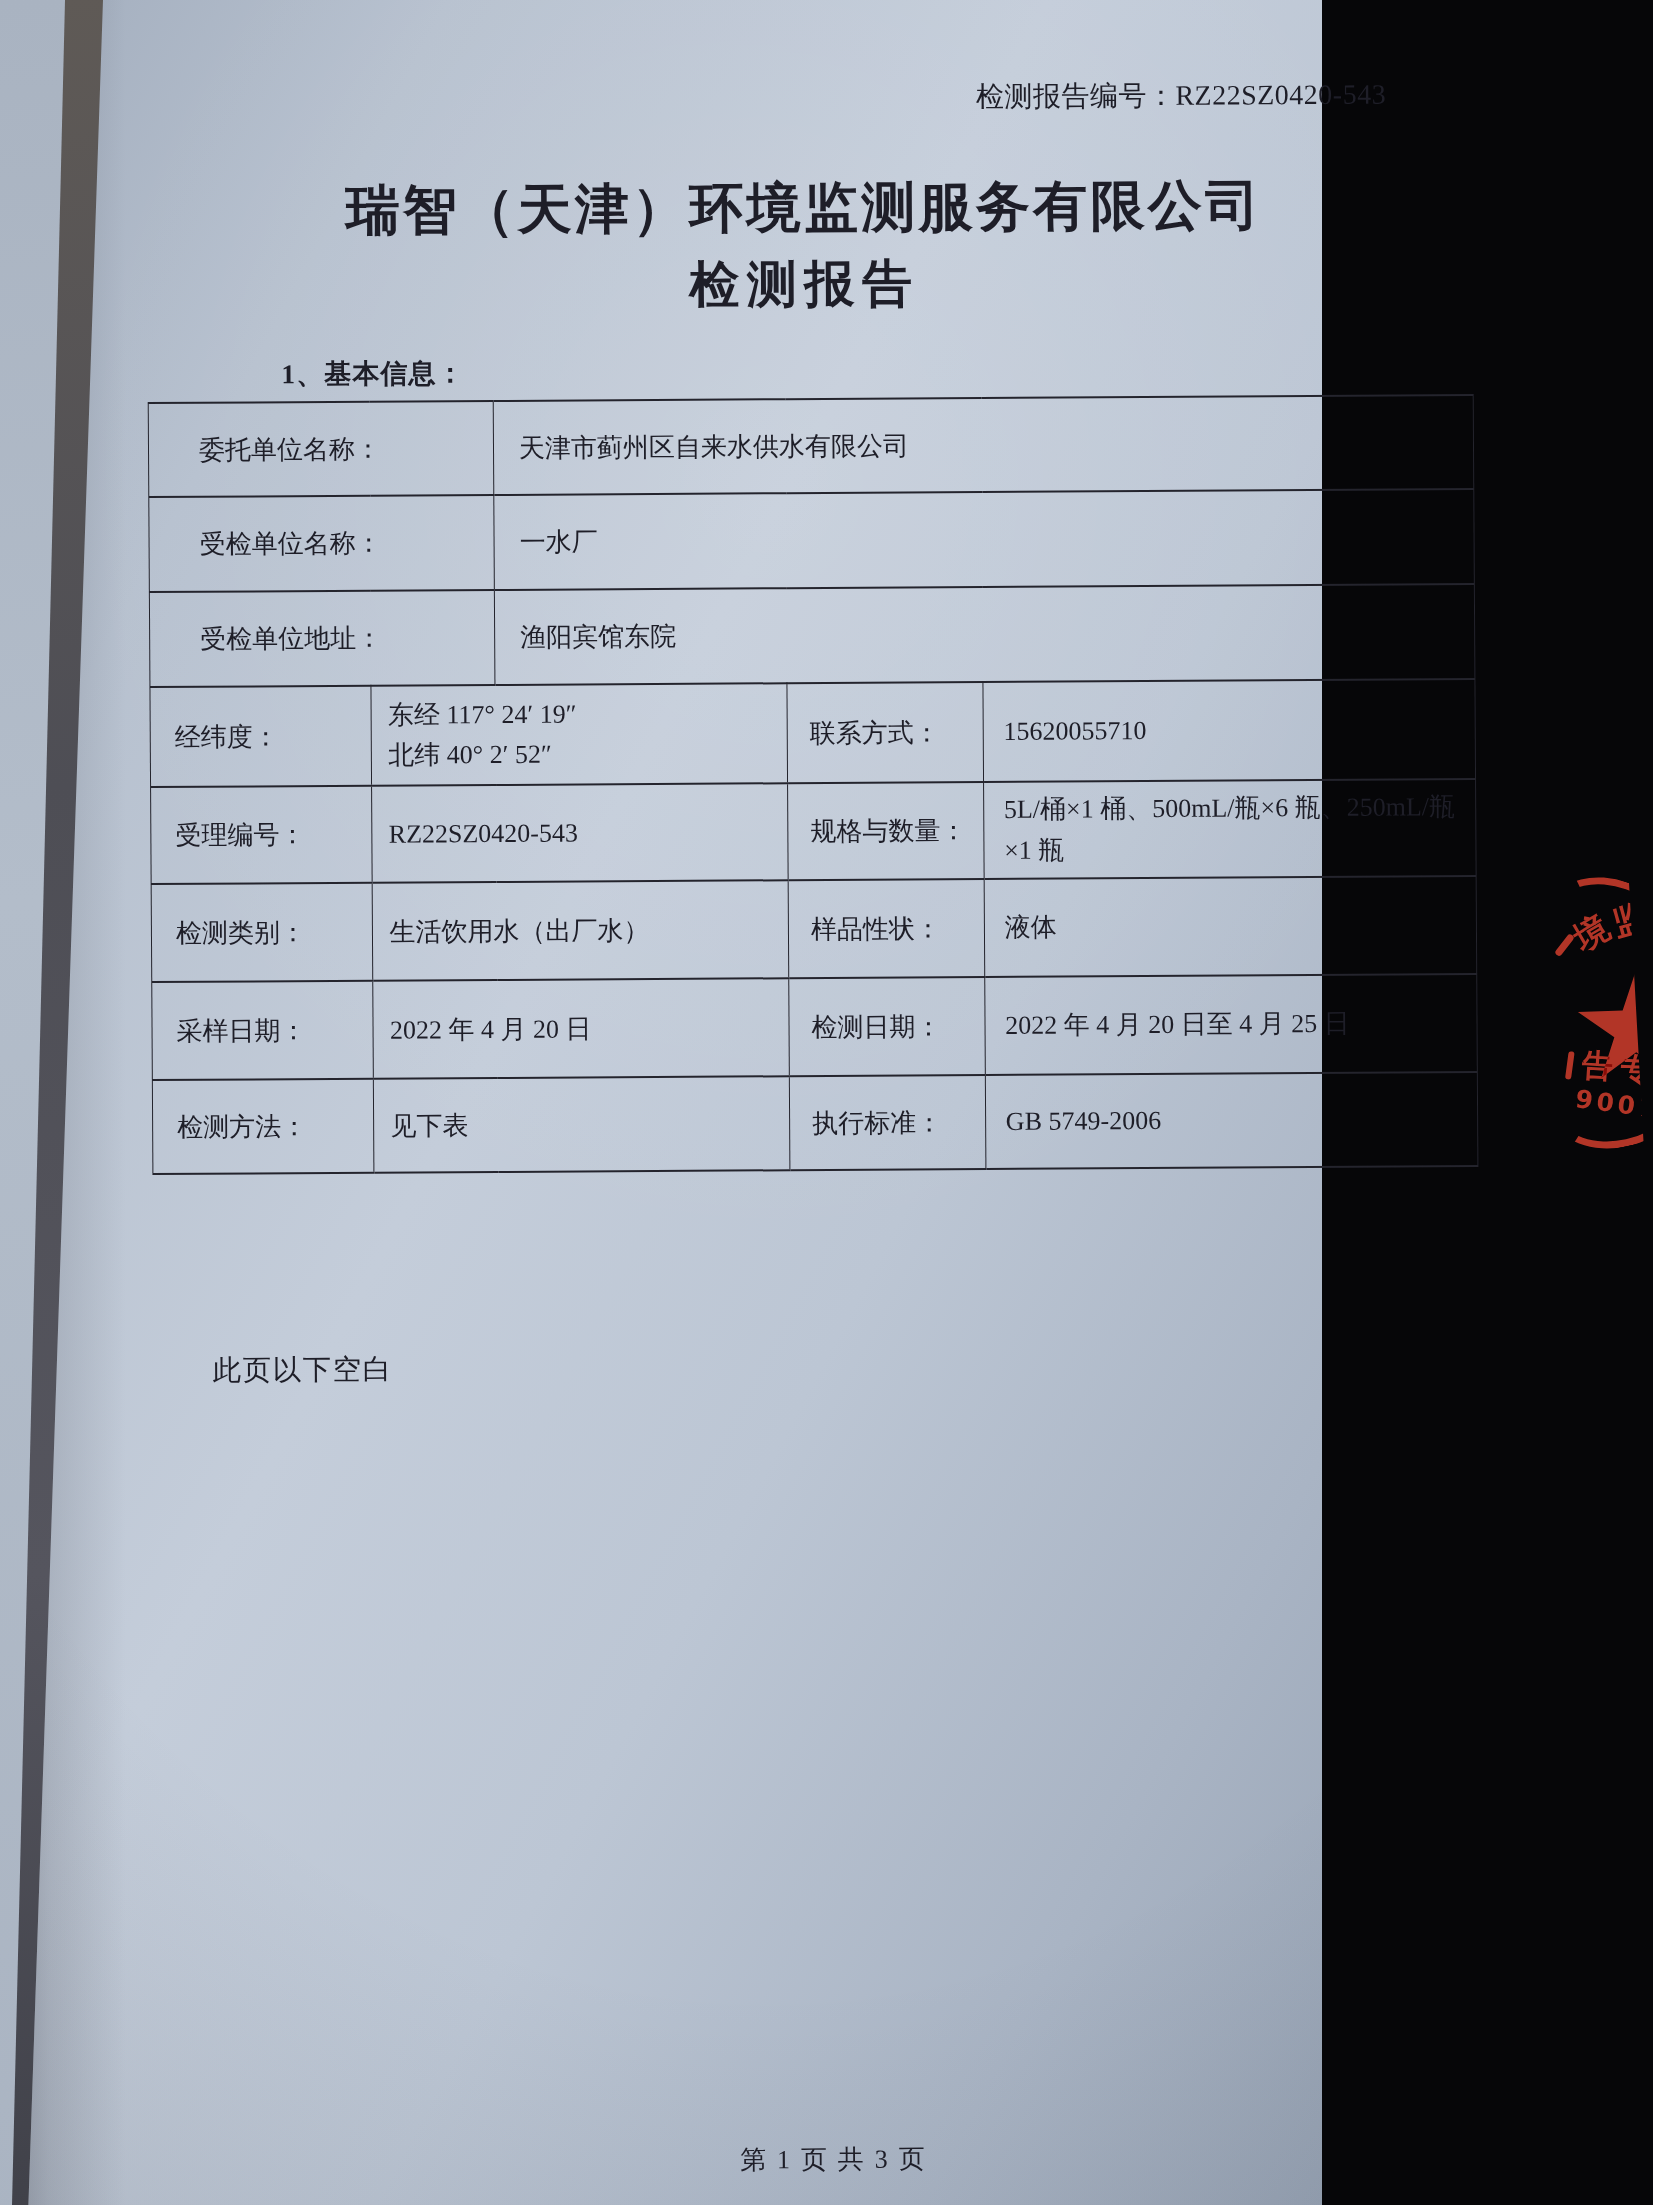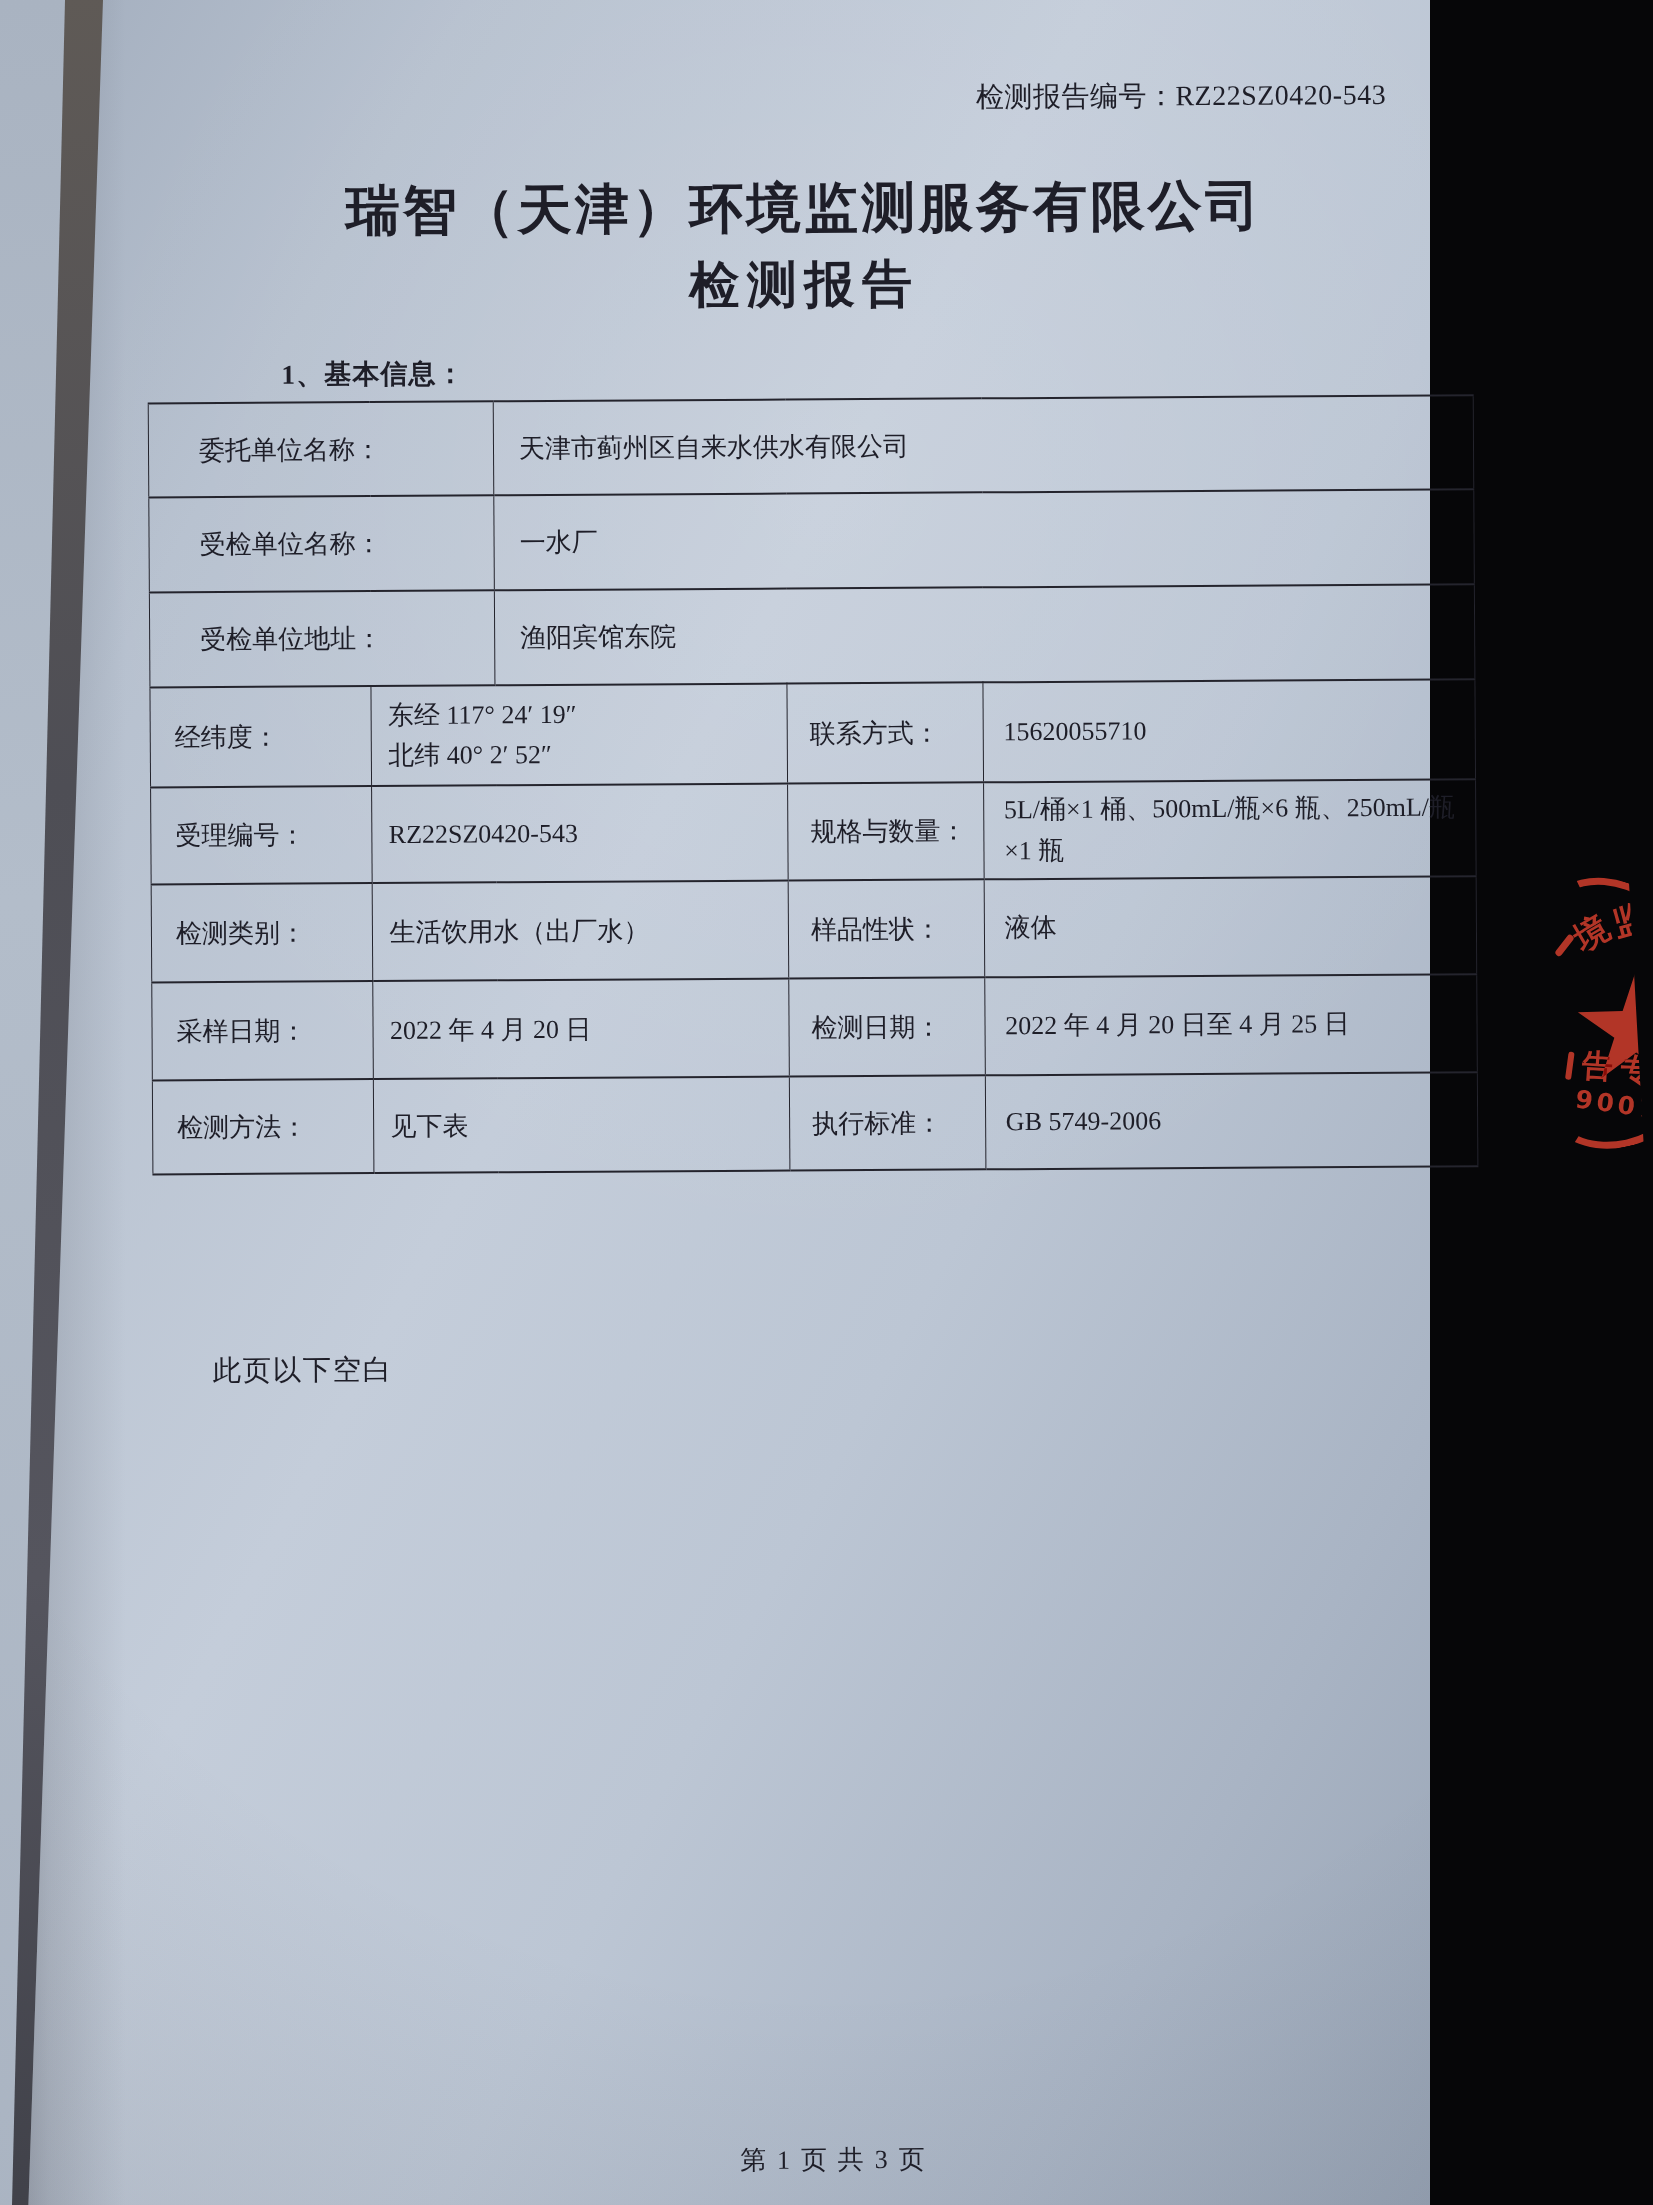--- a/index.html
+++ b/index.html
@@ -4,22 +4,23 @@
 <style>
   html, body {
     margin: 0; padding: 0;
     width: 1654px; height: 2205px;
     overflow: hidden;
     background: #060608;
     font-family: "Liberation Serif", "DejaVu Serif", serif;
   }
   #photo {
     position: relative;
-    width: 1430px; height: 2205px;
+    width: 1314px; height: 2205px;
     background: #14b8a6;
+    padding-left: 8px;
   }
   
   #under-page {
     position: absolute; inset: 0;
     background: linear-gradient(178deg, #a9b3c1 0%, #b3bdca 40%, #aab4c2 100%);
     clip-path: polygon(0px 0px, 82px 0px, 16.4px 2205px, 0px 2205px);
   }
   
   #binding-strip {
     position: absolute; inset: 0;

